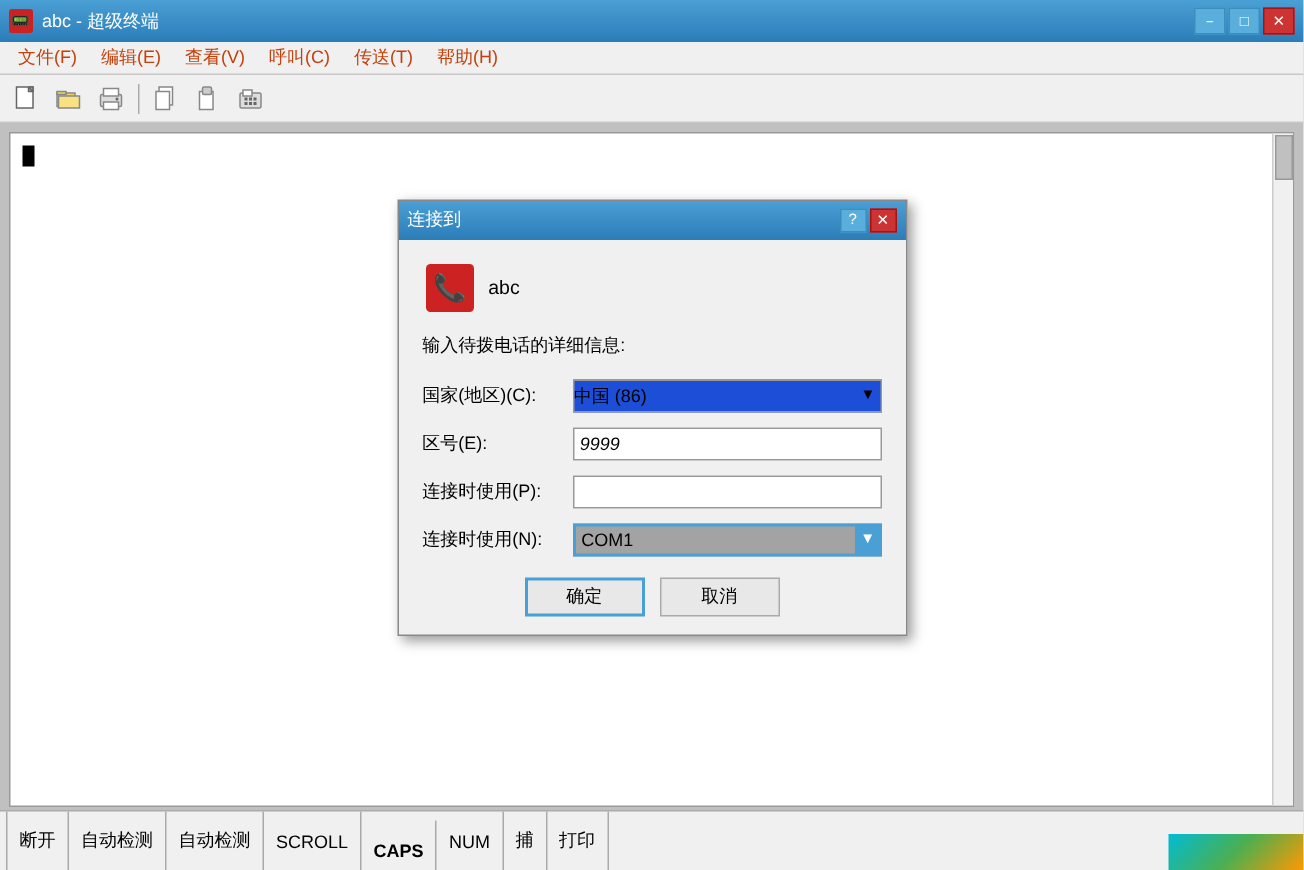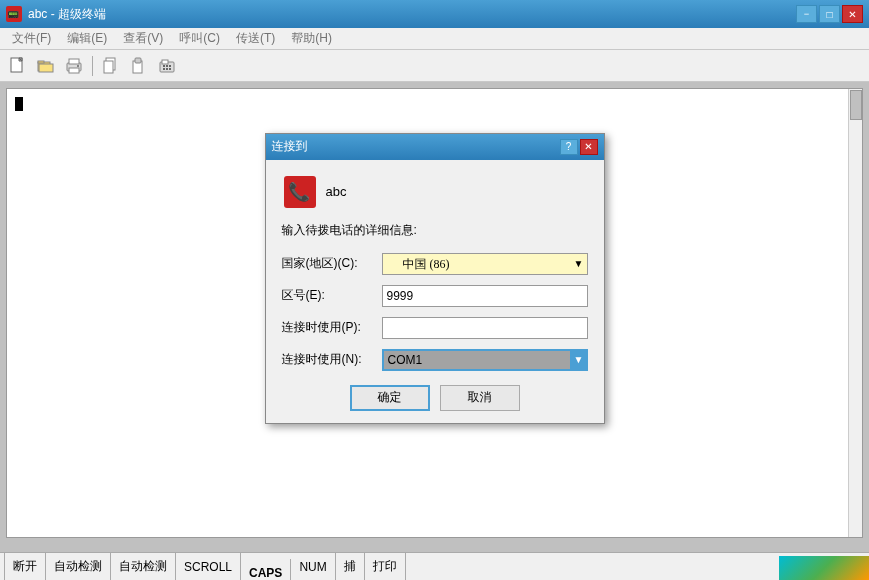--- a/index.html
+++ b/index.html
@@ -67,21 +67,21 @@
       height: 22px;
       display: flex;
       align-items: center;
       padding: 0 4px;
       border-bottom: 1px solid #c8c8c8;
     }
     .menu-item {
       padding: 2px 8px;
       font-size: 12px;
       cursor: pointer;
-      color: #737373;
+      color: #c2410c;
     }
 
     
     .toolbar {
       background: #f0f0f0;
       height: 32px;
       display: flex;
       align-items: center;
       padding: 0 6px;
       gap: 4px;
@@ -141,21 +141,21 @@
       border: 1px solid #999;
       margin: 1px;
     }
 
     
     .status-bar {
       position: absolute;
       bottom: 0;
       left: 0;
       right: 0;
-      height: 28px;
+      height: 40px;
       background: #f0f0f0;
       border-top: 1px solid #aaa;
       display: flex;
       align-items: center;
       padding: 0 4px;
     }
     .status-item {
       padding: 2px 8px;
       font-size: 12px;
       border-right: 1px solid #aaa;
@@ -262,20 +262,21 @@
       color: #000;
       flex-shrink: 0;
     }
     .dialog-input {
       flex: 1;
       height: 22px;
       border: 1px solid #999;
       padding: 0 4px;
       font-size: 12px;
       background: white;
+      font-style: italic;
     }
     .dialog-select {
       flex: 1;
       height: 22px;
       border: 1px solid #999;
       padding: 0 4px;
       font-size: 12px;
       background: white;
       appearance: none;
       -webkit-appearance: none;
@@ -284,25 +285,24 @@
     .select-wrapper {
       flex: 1;
       position: relative;
       display: flex;
       align-items: center;
     }
     .select-wrapper select {
       width: 100%;
       height: 22px;
       border: 1px solid #999;
-      padding: 0 20px;
-      font-size: 12px;
-      background: #fef9c3;
+      padding: 0 0;
+      font-size: 12px;
+      background: #1d4ed8;
       appearance: none;
-      font-family: Liberation Serif, serif;
       -webkit-appearance: none;
     }
     .select-arrow {
       position: absolute;
       right: 4px;
       pointer-events: none;
       font-size: 10px;
     }
     
     .com-select-wrapper {

